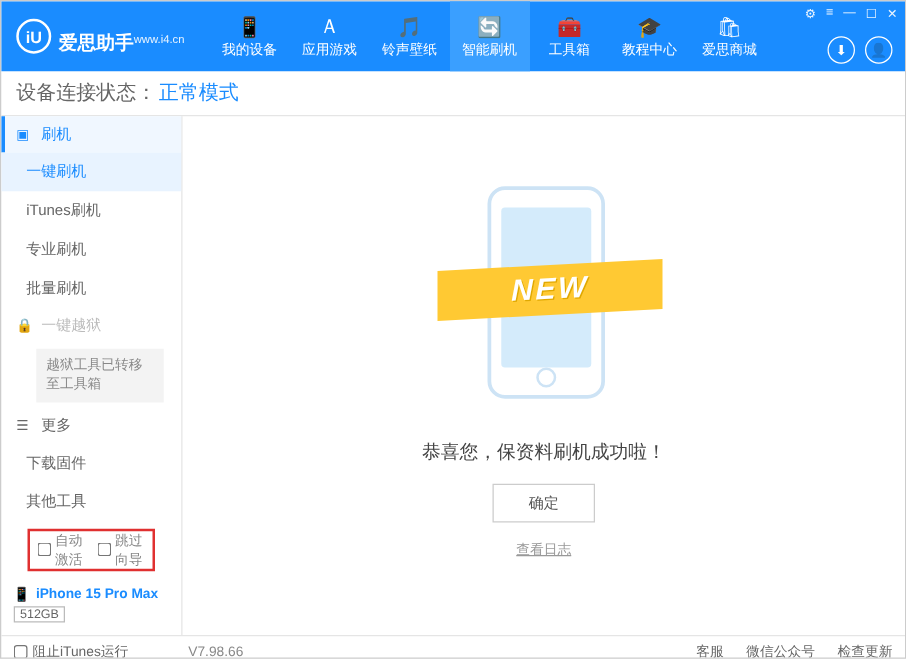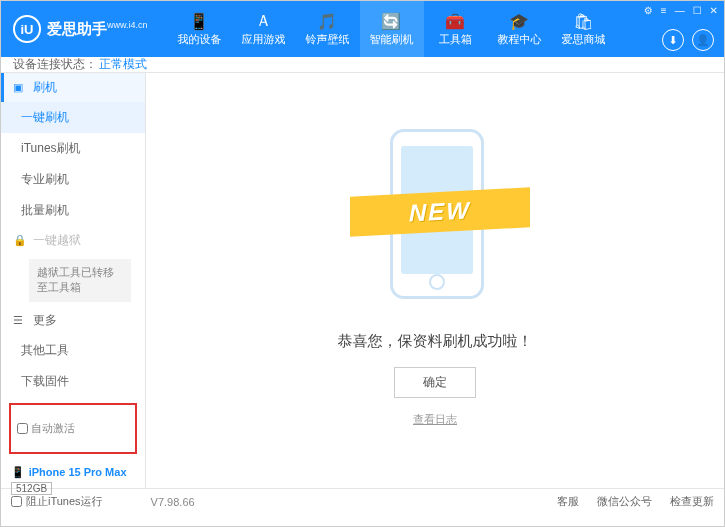--- a/index.html
+++ b/index.html
@@ -1,42 +1,42 @@
 <!DOCTYPE html>
 <html><head>
 <meta charset="utf-8">
 <style>
 *{margin:0;padding:0;box-sizing:border-box;font-family:"Microsoft YaHei",Arial,sans-serif}
 body{width:725px;height:527px;overflow:hidden;background:#fff;border:1px solid #ccc}
 .header{height:56px;background:#1a8cff;display:flex;align-items:center;color:#fff;position:relative}
-.logo{display:flex;align-items:center;padding:0 12px}
+.logo{display:flex;align-items:flex-end;padding:0 12px}
 .logo-icon{width:28px;height:28px;border:2px solid #fff;border-radius:50%;display:flex;align-items:center;justify-content:center;font-weight:bold;font-size:13px;margin-right:6px}
 .logo-text{display:flex;flex-direction:row;line-height:1.1}
 .logo-title{font-size:15px;font-weight:bold}
 .logo-url{font-size:9px;opacity:.9}
 .nav{display:flex;height:100%;margin-left:8px}
 .nav-item{width:64px;display:flex;flex-direction:column;align-items:center;justify-content:center;cursor:pointer;font-size:11px}
 .nav-item.active{background:#3a9fff}
 .nav-icon-box{font-size:16px;height:20px;display:flex;align-items:center}
 .win-controls{position:absolute;right:6px;top:4px;display:flex;gap:8px;font-size:10px}
 .win-btn{cursor:pointer;opacity:.9}
 .circle-btns{position:absolute;right:10px;bottom:6px;display:flex;gap:8px}
 .circle{width:22px;height:22px;border:1.5px solid #fff;border-radius:50%;display:flex;align-items:center;justify-content:center;font-size:11px;cursor:pointer}
-.status-bar{height:16px;border-bottom:1px solid #e5e5e5;display:flex;align-items:center;padding:0 12px;font-size:12px;color:#666}
+.status-bar{height:36px;border-bottom:1px solid #e5e5e5;display:flex;align-items:center;padding:0 12px;font-size:16px;color:#666}
 .status-value{color:#1a8cff;margin-left:2px}
 .body{display:flex;height:calc(100% - 56px - 28px - 26px)}
 .sidebar{width:145px;border-right:1px solid #e5e5e5;display:flex;flex-direction:column;font-size:12px;color:#555}
 .sb-header{display:flex;align-items:center;padding:6px 12px;color:#666;cursor:pointer}
 .sb-header.active{border-left:3px solid #1a8cff;color:#1a8cff;background:#f0f7ff;padding-left:9px}
 .sb-header .ico{width:14px;margin-right:6px;font-size:11px}
 .sb-item{padding:7px 12px 7px 20px;cursor:pointer;color:#666}
 .sb-item.selected{background:#e8f3ff;color:#1a8cff}
 .sb-item.bgbox{background:#f3f3f3;padding:6px 8px;margin:4px 14px 4px 28px;font-size:11px;color:#888;line-height:1.4}
 .sb-lock{color:#bbb}
-.checkbox-zone{border:2px solid #e03030;margin:6px 8px;padding:16px 6px;display:flex;gap:10px;font-size:11px;color:#888}
+.checkbox-zone{border:2px solid #e03030;margin:6px 21px;padding:0 6px;display:flex;gap:10px;font-size:11px;color:#888}
 .cb{display:flex;align-items:center;gap:3px}
 .cb input{width:11px;height:11px}
 .device-info{padding:6px 10px;font-size:11px}
 .device-name{color:#1a8cff;font-weight:bold;display:flex;align-items:center;gap:4px}
 .storage{display:inline-block;border:1px solid #bbb;padding:0 4px;font-size:10px;margin-top:3px;color:#666}
 .main{flex:1;display:flex;flex-direction:column;align-items:center;justify-content:center;position:relative}
 .hero{width:150px;height:200px;position:relative;margin-top:-20px}
 .phone{position:absolute;left:30px;top:15px;width:94px;height:170px;background:#fff;border:3px solid #cde3f5;border-radius:14px}
 .phone::before{content:"";position:absolute;left:8px;top:14px;right:8px;bottom:22px;background:#d4ebfb;border-radius:3px}
 .phone::after{content:"";position:absolute;left:50%;bottom:6px;width:12px;height:12px;border:2px solid #cde3f5;border-radius:50%;transform:translateX(-50%)}
@@ -128,28 +128,32 @@
       <span class="ico">🔒</span>
       <span>一键越狱</span>
     </div>
     <div class="sb-item bgbox">越狱工具已转移至工具箱</div>
 
     <div class="sb-header">
       <span class="ico">☰</span>
       <span>更多</span>
     </div>
     <div id="more-items">
+        <div class="sb-item">下载固件</div>
         <div class="sb-item">其他工具</div>
-        <div class="sb-item">下载固件</div>
       </div>
 
     <div class="checkbox-zone">
       <label class="cb">
         <input type="checkbox" style="">
           <span>自动激活</span>
+      </label>
+      <label class="cb">
+        <input type="checkbox" style="">
+          <span>跳过向导</span>
       </label>
     </div>
 
     <div class="device-info">
       <div class="device-name">
         <span>📱</span>
         <span>iPhone 15 Pro Max</span>
       </div>
       <span class="storage">512GB</span>
       

